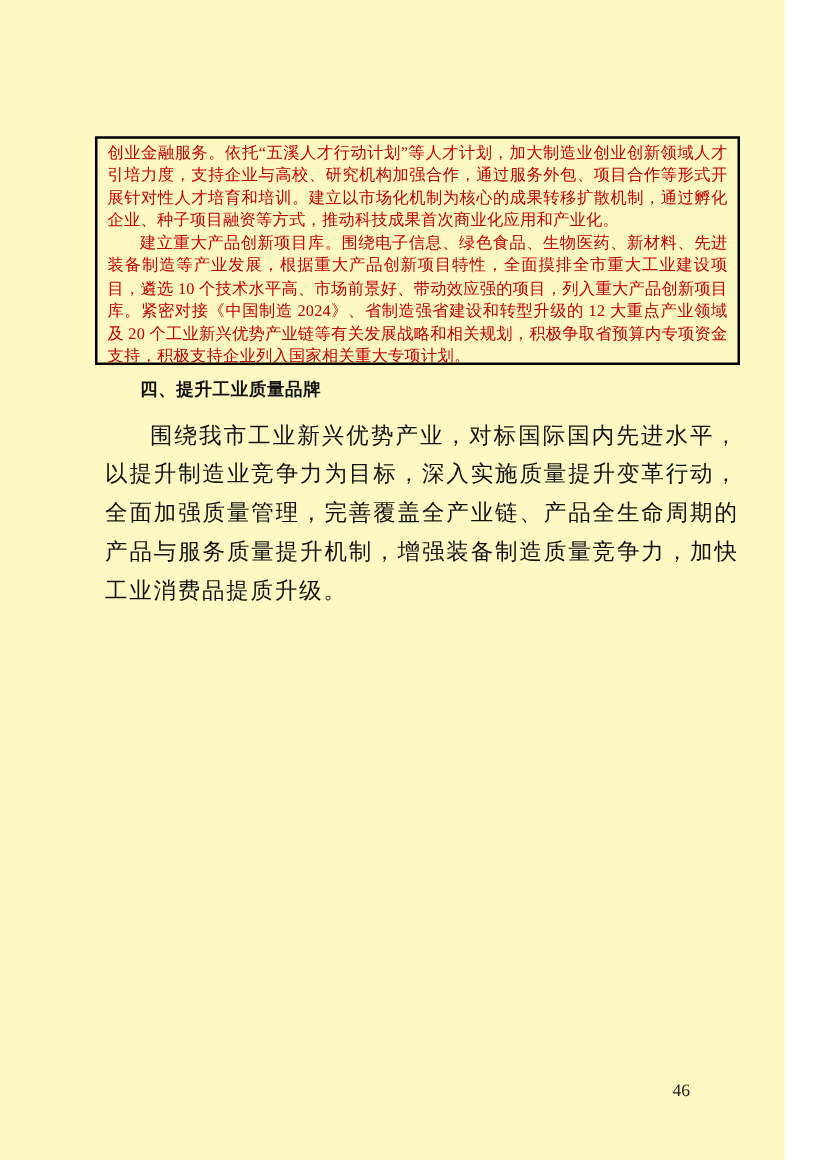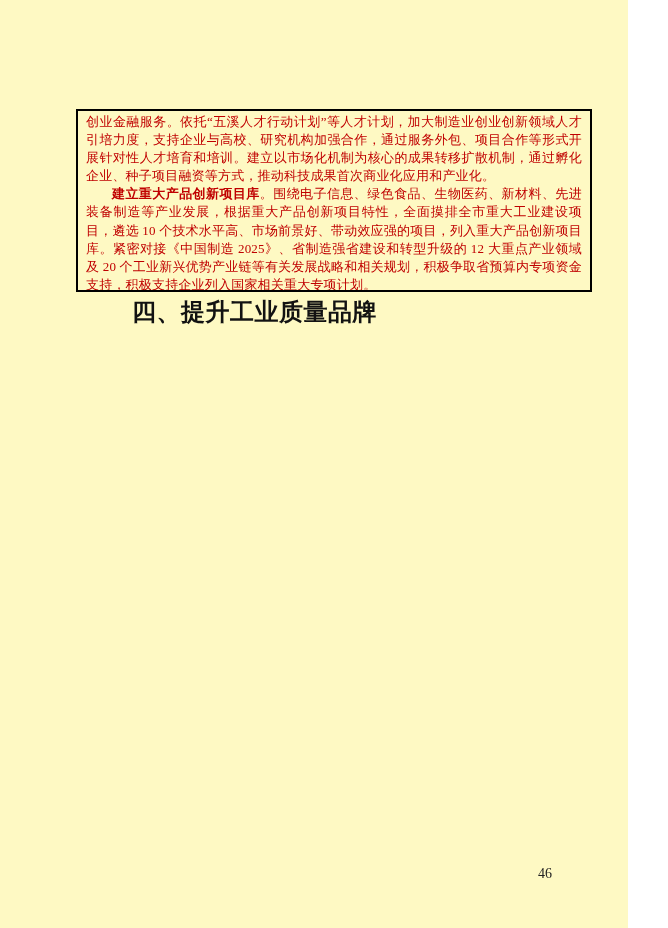--- a/index.html
+++ b/index.html
@@ -34,32 +34,32 @@
     color: var(--box-text, #c00000);
     text-align: justify;
     text-justify: inter-ideograph;
     text-indent: 2em;
     letter-spacing: 0.2px;
   }
   .red-box p.noindent {
     text-indent: 0;
   }
   .red-box b {
-    font-weight: bold;
+    font-weight: normal;
   }
   
   .content {
     position: absolute;
     left: 84px;
     top: 299px;
     width: 507px;
   }
   .content h2 {
     margin: 0 0 7px 0;
-    font-size: 24px;
+    font-size: 14px;
     line-height: 27px;
     font-weight: bold;
     color: var(--body-text, #111);
     text-indent: 2em;
     letter-spacing: 0.5px;
   }
   .content p {
     margin: 0 0 2px 0;
     font-size: 18px;
     line-height: 31.1px;
@@ -82,25 +82,26 @@
     font-family: "Liberation Serif", "DejaVu Serif", serif;
   }
 </style>
 </head>
 <body>
 
 <div class="page">
 
   <div class="red-box">
     <p class="noindent"><span>创业金融服务。依托“五溪人才行动计划”等人才计划，加大制造业创业创新领域人才引培力度，支持企业与高校、研究机构加强合作，通过服务外包、项目合作等形式开展针对性人才培育和培训。建立以市场化机制为核心的成果转移扩散机制，通过孵化企业、种子项目融资等方式，推动科技成果首次商业化应用和产业化。</span></p>
-    <p><b>建立重大产品创新项目库</b><span>。围绕电子信息、绿色食品、生物医药、新材料、先进装备制造等产业发展，根据重大产品创新项目特性，全面摸排全市重大工业建设项目，遴选 10 个技术水平高、市场前景好、带动效应强的项目，列入重大产品创新项目库。紧密对接《中国制造 2025》、省制造强省建设和转型升级的 12 大重点产业领域及 20 个工业新兴优势产业链等有关发展战略和相关规划，积极争取省预算内专项资金支持，积极支持企业列入国家相关重大专项计划。</span></p>
+    <p><b>建立重大产品创新项目库</b><span>。围绕电子信息、绿色食品、生物医药、新材料、先进装备制造等产业发展，根据重大产品创新项目特性，全面摸排全市重大工业建设项目，遴选 10 个技术水平高、市场前景好、带动效应强的项目，列入重大产品创新项目库。紧密对接《中国制造 2024》、省制造强省建设和转型升级的 12 大重点产业领域及 20 个工业新兴优势产业链等有关发展战略和相关规划，积极争取省预算内专项资金支持，积极支持企业列入国家相关重大专项计划。</span></p>
   </div>
 
   <div class="content">
     <h2>四、提升工业质量品牌</h2>
 
+    <p><span>围绕我市工业新兴优势产业，对标国际国内先进水平，以提升制造业竞争力为目标，深入实施质量提升变革行动，全面加强质量管理，完善覆盖全产业链、产品全生命周期的产品与服务质量提升机制，增强装备制造质量竞争力，加快工业消费品提质升级。</span></p>
 
 
   </div>
 
   <div class="pageno">46</div>
 
 </div>
 
 </body></html>

